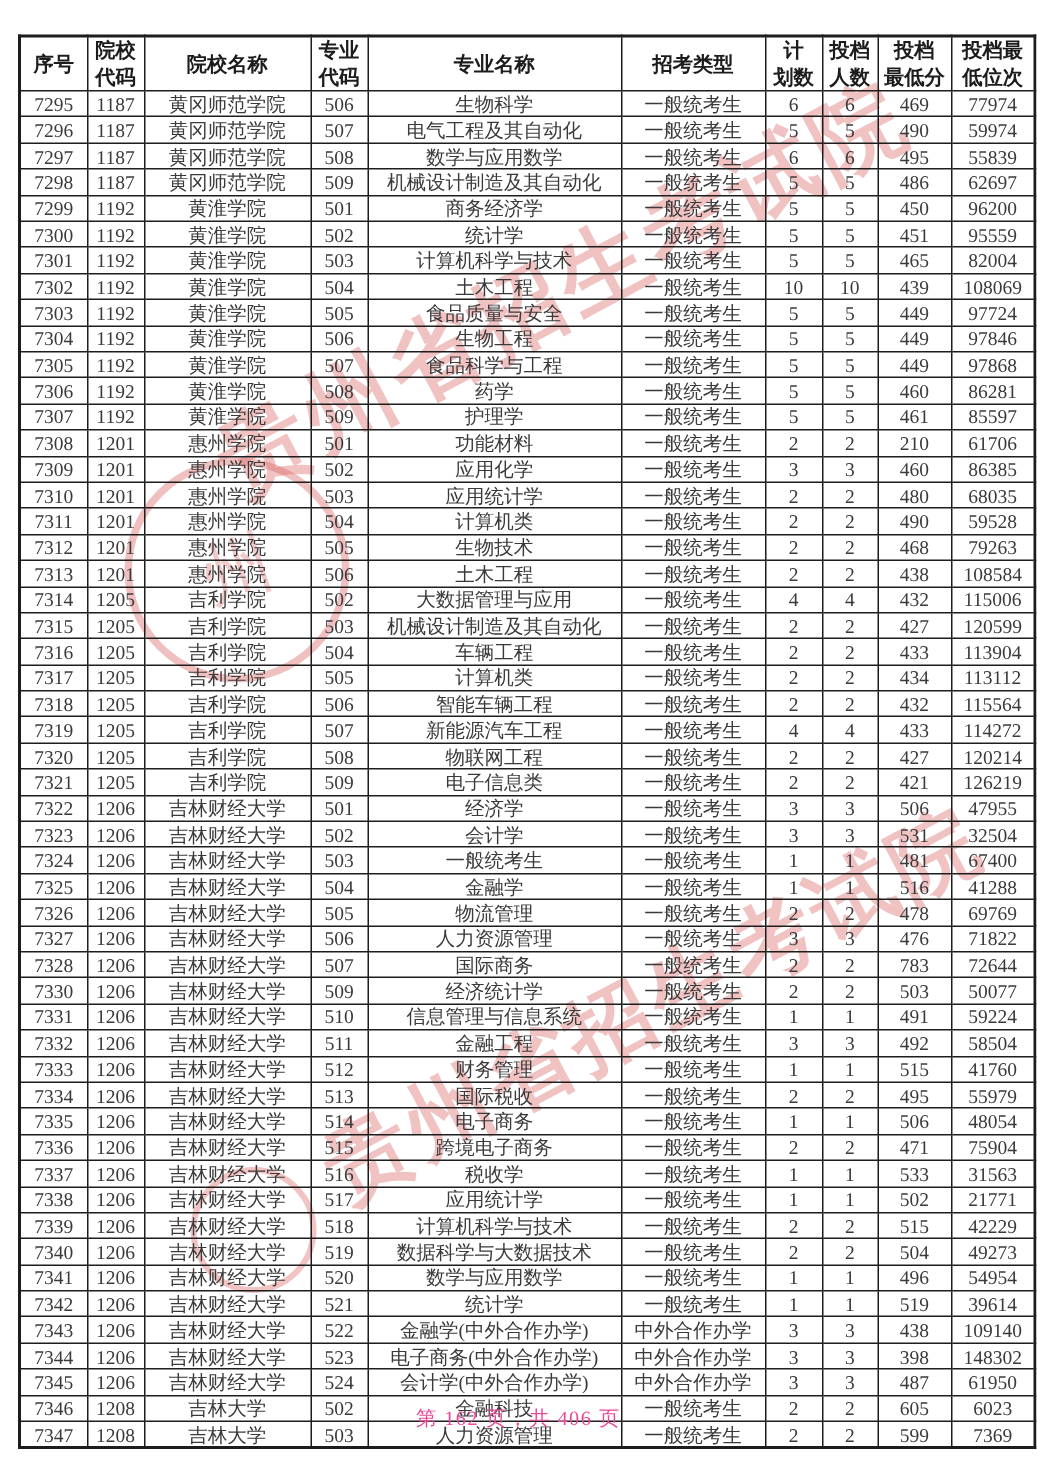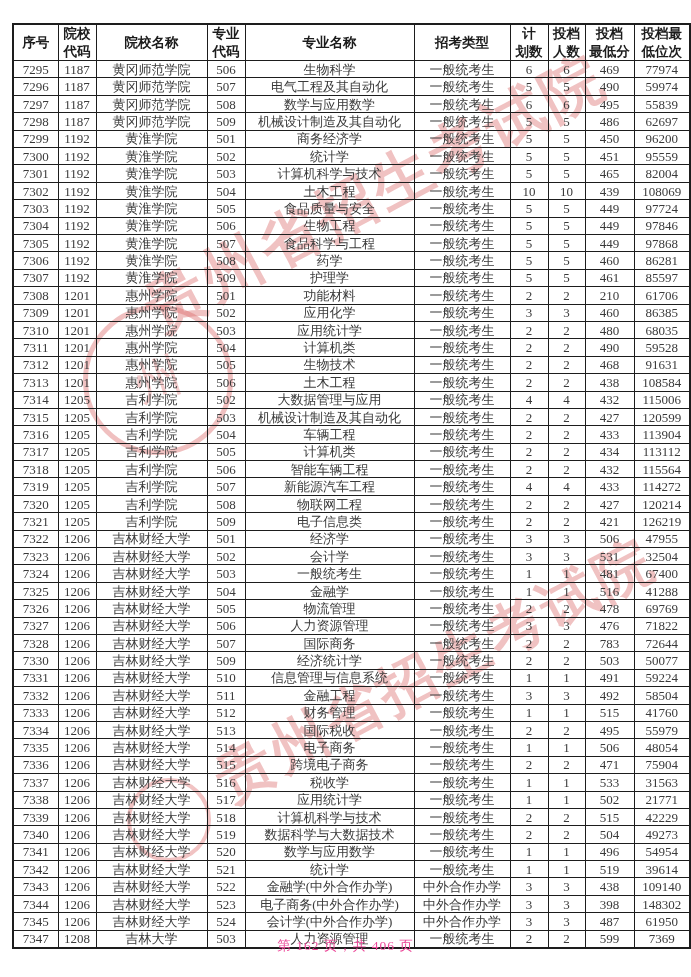--- a/index.html
+++ b/index.html
@@ -348,21 +348,21 @@
         <tr>
     <td>7312</td>
     <td>1201</td>
     <td>惠州学院</td>
     <td>505</td>
     <td>生物技术</td>
     <td>一般统考生</td>
     <td>2</td>
     <td>2</td>
     <td>468</td>
-    <td>91631</td>
+    <td>79263</td>
   </tr>
         <tr>
     <td>7313</td>
     <td>1201</td>
     <td>惠州学院</td>
     <td>506</td>
     <td>土木工程</td>
     <td>一般统考生</td>
     <td>2</td>
     <td>2</td>
@@ -733,20 +733,32 @@
     <td>7345</td>
     <td>1206</td>
     <td>吉林财经大学</td>
     <td>524</td>
     <td>会计学(中外合作办学)</td>
     <td>中外合作办学</td>
     <td>3</td>
     <td>3</td>
     <td>487</td>
     <td>61950</td>
+  </tr>
+        <tr>
+    <td>7346</td>
+    <td>1208</td>
+    <td>吉林大学</td>
+    <td>502</td>
+    <td>金融科技</td>
+    <td>一般统考生</td>
+    <td>2</td>
+    <td>2</td>
+    <td>605</td>
+    <td>6023</td>
   </tr>
         <tr>
     <td>7347</td>
     <td>1208</td>
     <td>吉林大学</td>
     <td>503</td>
     <td>人力资源管理</td>
     <td>一般统考生</td>
     <td>2</td>
     <td>2</td>

